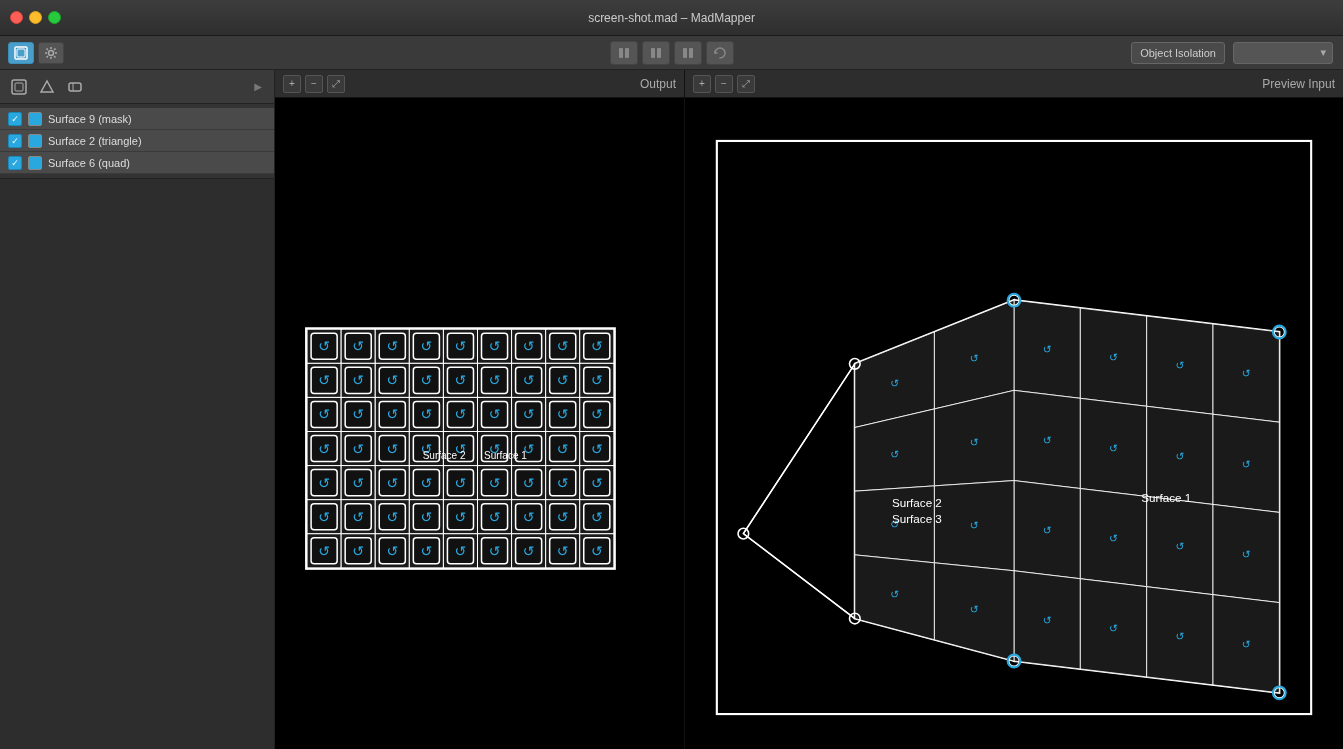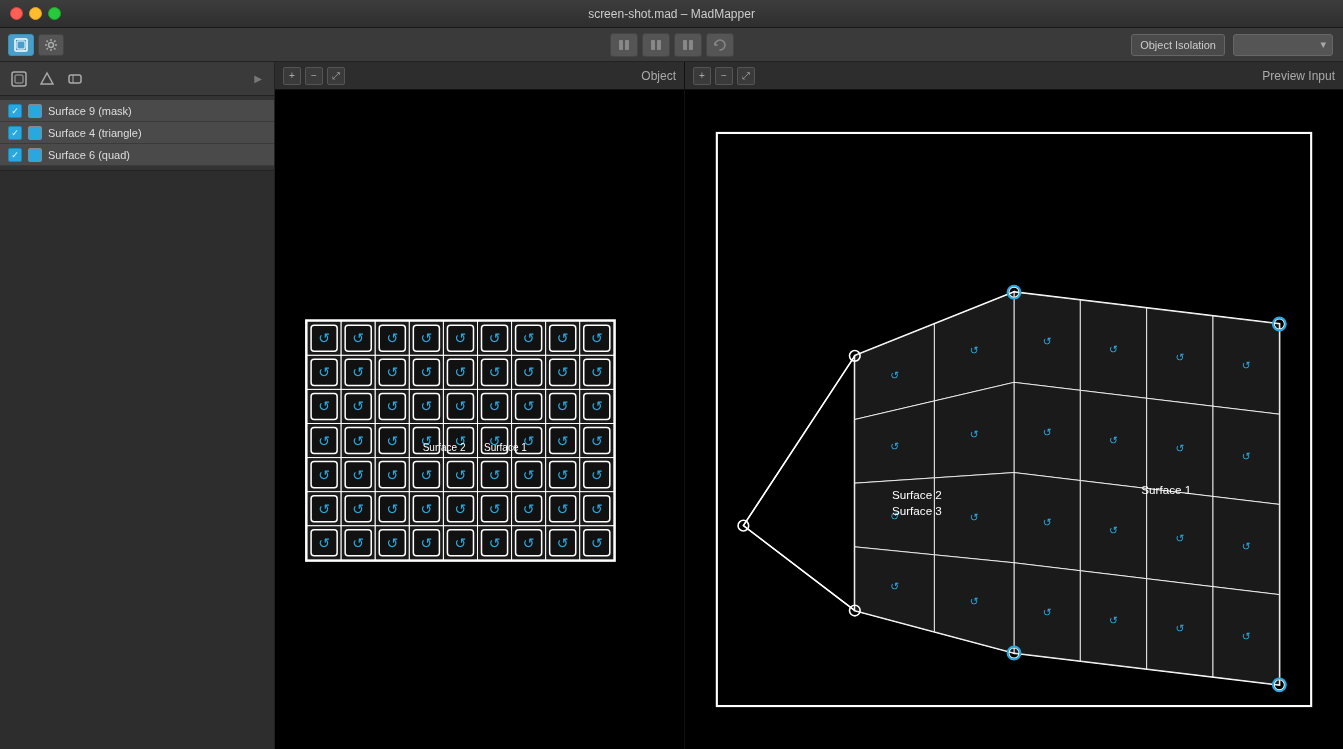--- a/index.html
+++ b/index.html
@@ -8,21 +8,21 @@
       height: 749px;
       background: #2b2b2b;
       font-family: -apple-system, 'Helvetica Neue', Arial, sans-serif;
       font-size: 12px;
       color: #ccc;
       overflow: hidden;
     }
 
     
     #titlebar {
-      height: 28px;
+      height: 36px;
       background: linear-gradient(to bottom, #3d3d3d, #2e2e2e);
       display: flex;
       align-items: center;
       justify-content: center;
       position: relative;
       border-bottom: 1px solid #1a1a1a;
     }
     .traffic-lights {
       position: absolute;
       left: 10px;
@@ -362,42 +362,42 @@
     </div>
     <div id="sidebar-list">
       <div class="surface-item">
         <div class="surface-checkbox"></div>
         <div class="surface-color-box" style="background:#29a8e0"></div>
         <span class="surface-name">Surface 9 (mask)</span>
       </div>
       <div class="surface-item">
         <div class="surface-checkbox"></div>
         <div class="surface-color-box" style="background:#29a8e0"></div>
-        <span class="surface-name">Surface 4 (triangle)</span>
+        <span class="surface-name">Surface 2 (triangle)</span>
       </div>
       <div class="surface-item">
         <div class="surface-checkbox"></div>
         <div class="surface-color-box" style="background:#29a8e0"></div>
         <span class="surface-name">Surface 6 (quad)</span>
       </div>
     </div>
     <div id="sidebar-bottom"></div>
   </div>
 
   <div id="content">
     <div id="panels">
 
       <div id="input-panel">
         <div id="input-header">
           <div class="panel-header-controls">
             <div class="panel-ctrl-btn">+</div>
             <div class="panel-ctrl-btn">−</div>
             <div class="panel-ctrl-btn">⤢</div>
           </div>
-          <span class="panel-label">Object</span>
+          <span class="panel-label">Output</span>
         </div>
         <div class="canvas-area" id="inputCanvas" style="position: relative;">
             <svg width="100%" height="100%" viewBox="0 0 408 600" style="position: absolute; top: 0px; left: 0px;">
               <rect x="31" y="201" width="308" height="240" fill="none" stroke="white" stroke-width="2"></rect>
               <rect x="32" y="202" width="34" height="34" fill="#1a1a1a" stroke="white" stroke-width="1"></rect>
               <rect x="36" y="206" width="26" height="26" fill="#111" stroke="white" stroke-width="1.5" rx="3"></rect>
               <text x="49" y="224" text-anchor="middle" font-size="14" fill="#29a8e0">↺</text>
               <rect x="66" y="202" width="34" height="34" fill="#1a1a1a" stroke="white" stroke-width="1"></rect>
               <rect x="70" y="206" width="26" height="26" fill="#111" stroke="white" stroke-width="1.5" rx="3"></rect>
               <text x="83" y="224" text-anchor="middle" font-size="14" fill="#29a8e0">↺</text>

